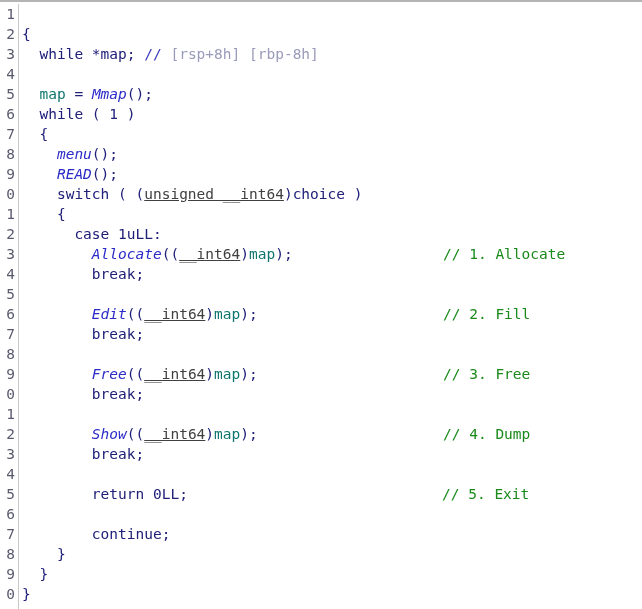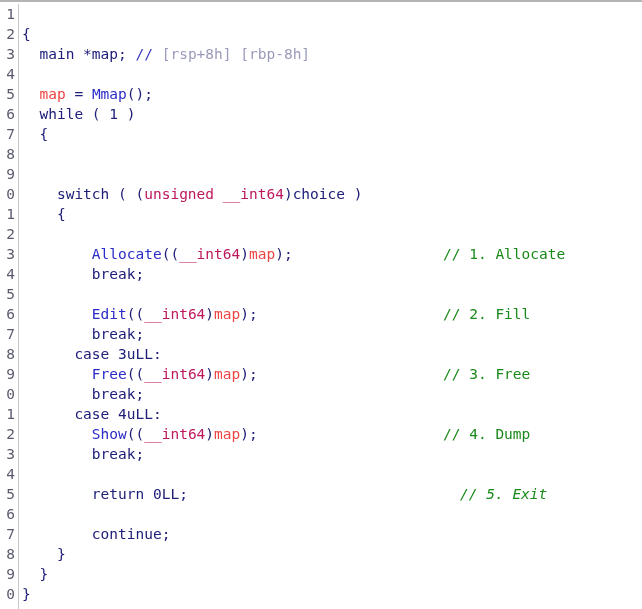--- a/index.html
+++ b/index.html
@@ -65,60 +65,60 @@
   .line-code {
     position: absolute;
     left: 22px;
     top: 0;
     white-space: pre;
   }
 
   
   .tok-plain    { color: #20207a; }
   .tok-header   { color: #9a9a9a; }   
-  .tok-type     { color: #be185d; }   
-  .tok-func     { color: #2b2bc8; }   
-  .tok-var      { color: #ef4444; }
+  .tok-type     { color: #404040; text-decoration: underline; }   
+  .tok-func     { color: #2b2bc8; font-style: italic; }   
+  .tok-var      { color: #0f766e; }
   .tok-comment  { color: #1a8a1a; text-align: right; }   
   .tok-cmt-slash{ color: #3b3bbe; }   
   .tok-stkoff   { color: #9a9aba; }   
 </style>
 </head>
 <body>
 
 <div id="pseudocode-view">
 
   <div id="gutter-separator"></div>
 
   <div id="code-lines">
       <div class="code-line"><span class="line-number">1</span></div>
       <div class="code-line"><span class="line-number">2</span><span class="line-code"><span class="tok-plain">{</span></span></div>
-      <div class="code-line"><span class="line-number">3</span><span class="line-code"><span class="tok-plain">  main *map; </span><span class="tok-cmt-slash">//</span><span class="tok-stkoff"> [rsp+8h] [rbp-8h]</span></span></div>
+      <div class="code-line"><span class="line-number">3</span><span class="line-code"><span class="tok-plain">  while *map; </span><span class="tok-cmt-slash">//</span><span class="tok-stkoff"> [rsp+8h] [rbp-8h]</span></span></div>
       <div class="code-line"><span class="line-number">4</span><span class="line-code"></span></div>
       <div class="code-line"><span class="line-number">5</span><span class="line-code"><span class="tok-plain">  </span><span class="tok-var">map</span><span class="tok-plain"> = </span><span class="tok-func">Mmap</span><span class="tok-plain">();</span></span></div>
       <div class="code-line"><span class="line-number">6</span><span class="line-code"><span class="tok-plain">  while ( 1 )</span></span></div>
       <div class="code-line"><span class="line-number">7</span><span class="line-code"><span class="tok-plain">  {</span></span></div>
-      <div class="code-line"><span class="line-number">8</span></div>
-      <div class="code-line"><span class="line-number">9</span></div>
+      <div class="code-line"><span class="line-number">8</span><span class="line-code"><span class="tok-plain">    </span><span class="tok-func">menu</span><span class="tok-plain">();</span></span></div>
+      <div class="code-line"><span class="line-number">9</span><span class="line-code"><span class="tok-plain">    </span><span class="tok-func">READ</span><span class="tok-plain">();</span></span></div>
       <div class="code-line"><span class="line-number">0</span><span class="line-code"><span class="tok-plain">    switch ( (</span><span class="tok-type">unsigned __int64</span><span class="tok-plain">)choice )</span></span></div>
       <div class="code-line"><span class="line-number">1</span><span class="line-code"><span class="tok-plain">    {</span></span></div>
-      <div class="code-line"><span class="line-number">2</span></div>
+      <div class="code-line"><span class="line-number">2</span><span class="line-code"><span class="tok-plain">      case 1uLL:</span></span></div>
       <div class="code-line"><span class="line-number">3</span><span class="line-code"><span class="tok-plain">        </span><span class="tok-func">Allocate</span><span class="tok-plain">((</span><span class="tok-type">__int64</span><span class="tok-plain">)</span><span class="tok-var">map</span><span class="tok-plain">);</span></span><span class="tok-comment" style="position: absolute; left: 443px; top: 0px;">// 1. Allocate</span></div>
       <div class="code-line"><span class="line-number">4</span><span class="line-code"><span class="tok-plain">        break;</span></span></div>
       <div class="code-line"><span class="line-number">5</span></div>
       <div class="code-line"><span class="line-number">6</span><span class="line-code"><span class="tok-plain">        </span><span class="tok-func">Edit</span><span class="tok-plain">((</span><span class="tok-type">__int64</span><span class="tok-plain">)</span><span class="tok-var">map</span><span class="tok-plain">);</span></span><span class="tok-comment" style="position: absolute; left: 443px; top: 0px;">// 2. Fill</span></div>
       <div class="code-line"><span class="line-number">7</span><span class="line-code"><span class="tok-plain">        break;</span></span></div>
-      <div class="code-line"><span class="line-number">8</span><span class="line-code"><span class="tok-plain">      case 3uLL:</span></span></div>
+      <div class="code-line"><span class="line-number">8</span></div>
       <div class="code-line"><span class="line-number">9</span><span class="line-code"><span class="tok-plain">        </span><span class="tok-func">Free</span><span class="tok-plain">((</span><span class="tok-type">__int64</span><span class="tok-plain">)</span><span class="tok-var">map</span><span class="tok-plain">);</span></span><span class="tok-comment" style="position: absolute; left: 443px; top: 0px;">// 3. Free</span></div>
       <div class="code-line"><span class="line-number">0</span><span class="line-code"><span class="tok-plain">        break;</span></span></div>
-      <div class="code-line"><span class="line-number">1</span><span class="line-code"><span class="tok-plain">      case 4uLL:</span></span></div>
+      <div class="code-line"><span class="line-number">1</span></div>
       <div class="code-line"><span class="line-number">2</span><span class="line-code"><span class="tok-plain">        </span><span class="tok-func">Show</span><span class="tok-plain">((</span><span class="tok-type">__int64</span><span class="tok-plain">)</span><span class="tok-var">map</span><span class="tok-plain">);</span></span><span class="tok-comment" style="position: absolute; left: 443px; top: 0px;">// 4. Dump</span></div>
       <div class="code-line"><span class="line-number">3</span><span class="line-code"><span class="tok-plain">        break;</span></span></div>
       <div class="code-line"><span class="line-number">4</span></div>
-      <div class="code-line"><span class="line-number">5</span><span class="line-code"><span class="tok-plain">        return 0LL;</span></span><span class="tok-comment" style="position: absolute; left: 460px; top: 0px; font-style: italic;">// 5. Exit</span></div>
+      <div class="code-line"><span class="line-number">5</span><span class="line-code"><span class="tok-plain">        return 0LL;</span></span><span class="tok-comment" style="position: absolute; left: 442px; top: 0px;">// 5. Exit</span></div>
       <div class="code-line"><span class="line-number">6</span></div>
       <div class="code-line"><span class="line-number">7</span><span class="line-code"><span class="tok-plain">        continue;</span></span></div>
       <div class="code-line"><span class="line-number">8</span><span class="line-code"><span class="tok-plain">    }</span></span></div>
       <div class="code-line"><span class="line-number">9</span><span class="line-code"><span class="tok-plain">  }</span></span></div>
       <div class="code-line"><span class="line-number">0</span><span class="line-code"><span class="tok-plain">}</span></span></div>
     </div>
 
 </div>
 
 </body></html>

